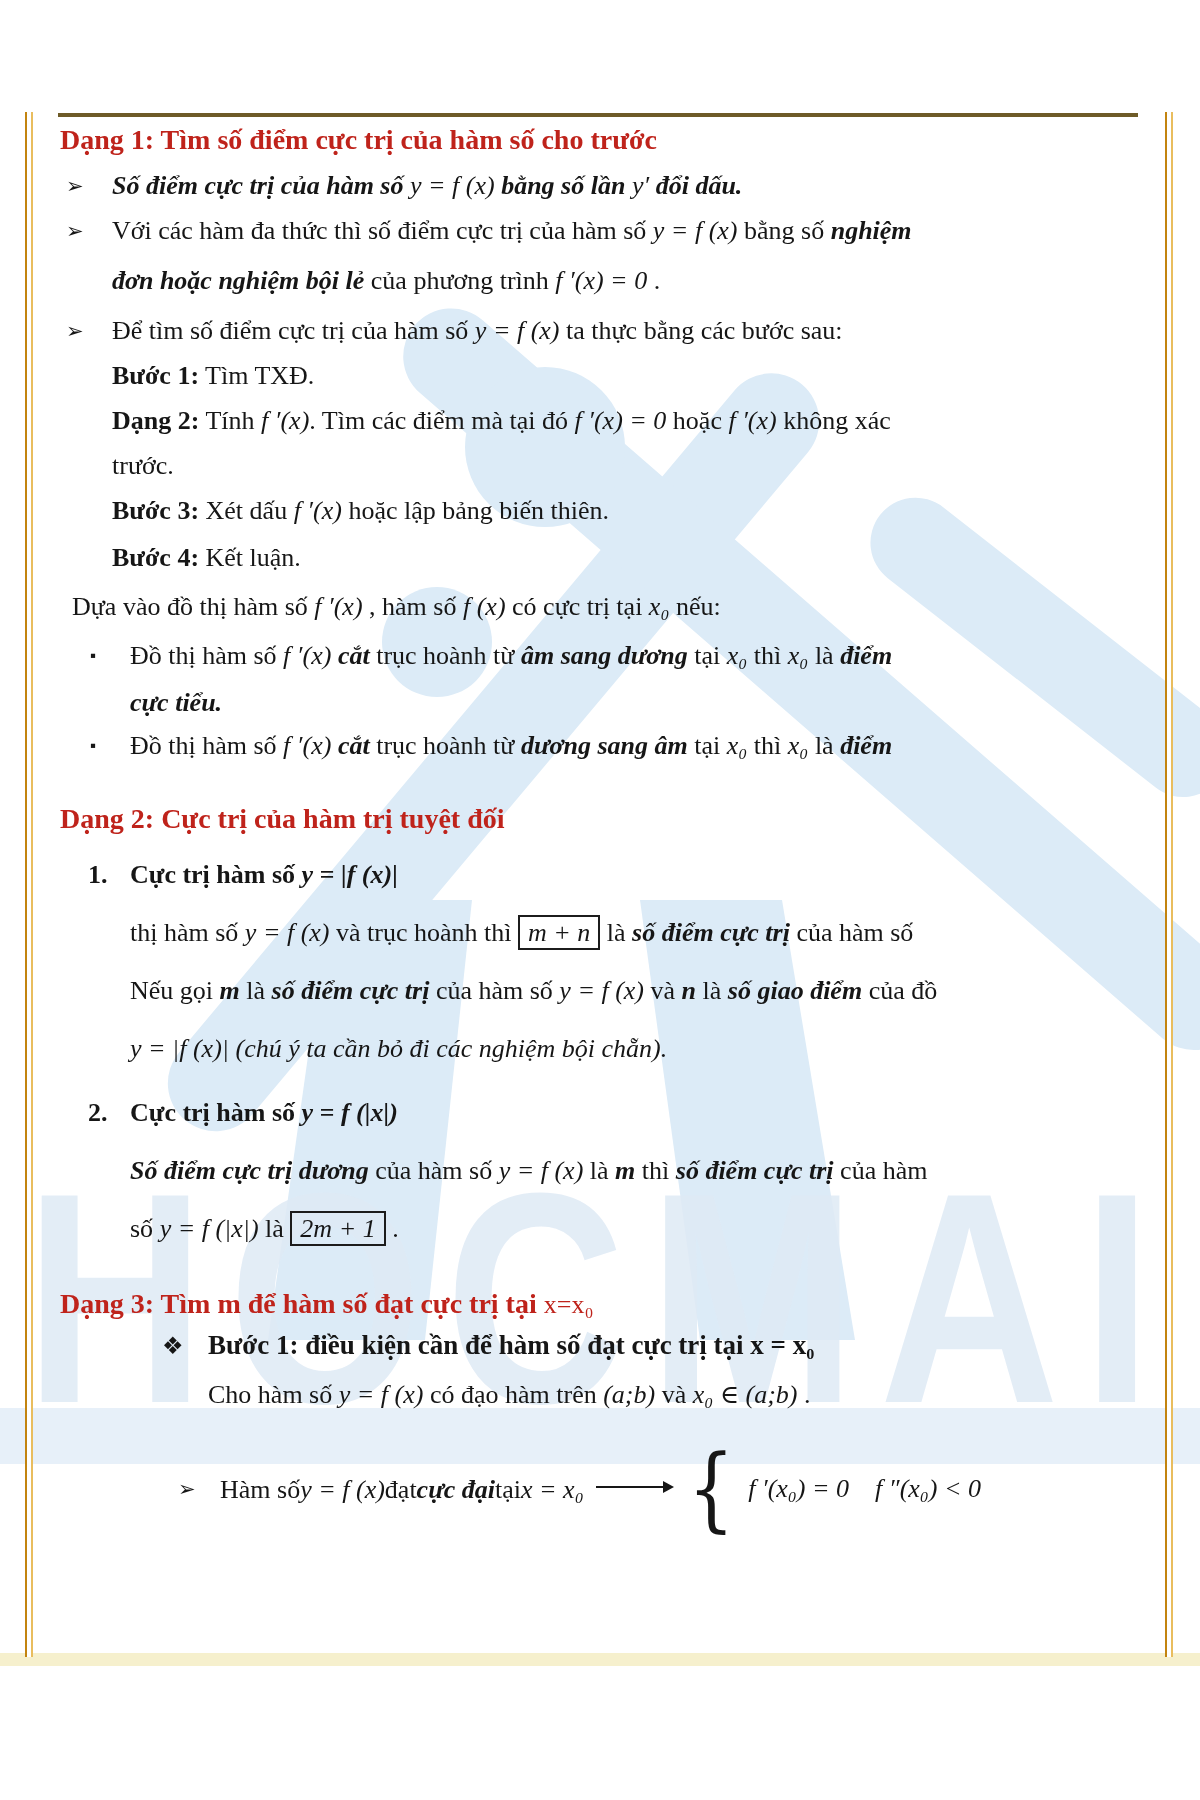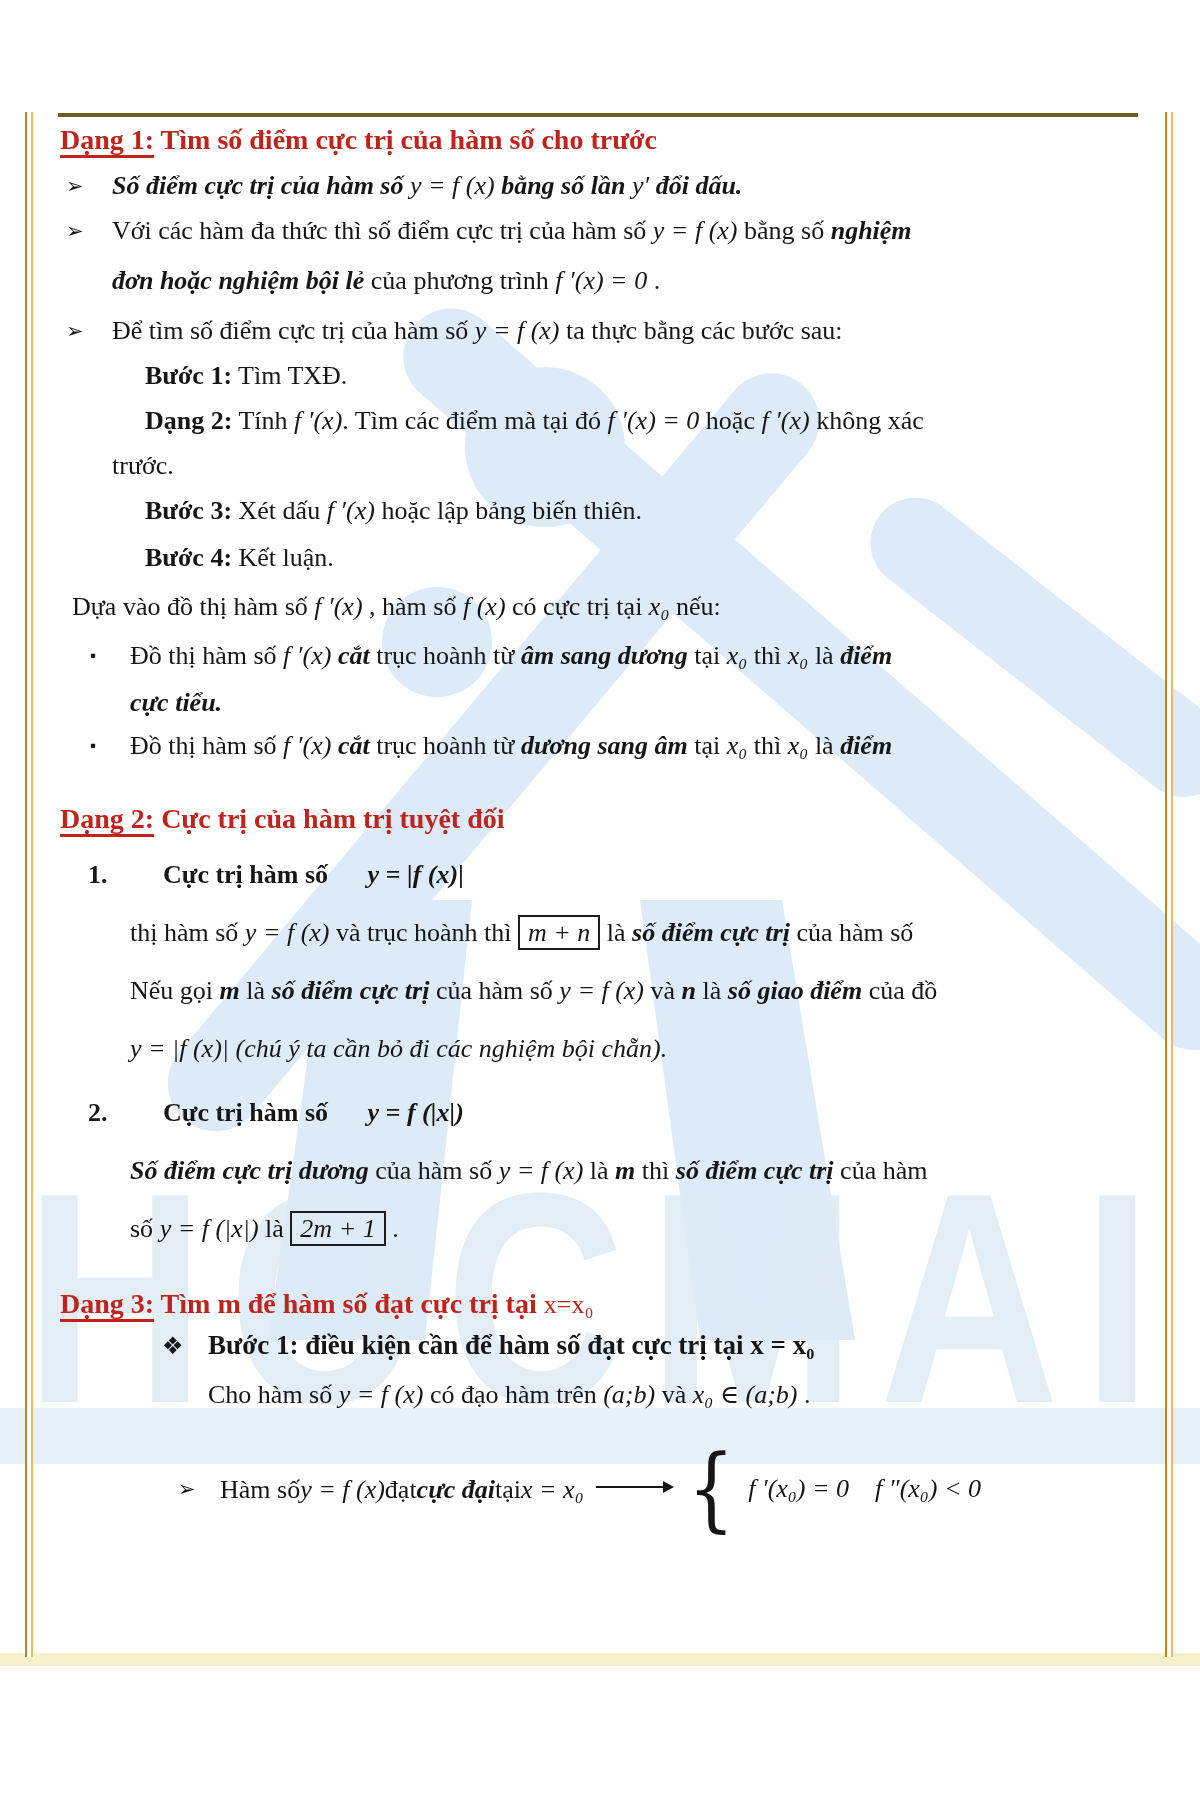--- a/index.html
+++ b/index.html
@@ -9,41 +9,41 @@
   .toprule{position:absolute;z-index:1;left:58px;top:113px;width:1080px;height:4px;background:#6e5b28;}
   .vline{position:absolute;z-index:1;top:112px;height:1545px;width:4px;
          border-left:2px solid #c3840f;border-right:2px solid #e9bd5e;background:#fff;}
   .vline.left{left:25px;}
   .vline.right{left:1165px;}
   .bstrip{position:absolute;z-index:0;left:0;top:1653px;width:1200px;height:13px;background:#f6f0cd;}
 
   .content{position:absolute;z-index:2;left:60px;top:122px;width:1084px;font-size:26px;}
   .ln{position:relative;white-space:nowrap;height:31px;line-height:31px;margin:0 0 14px 0;}
   .hd{font-size:28px;line-height:36px;height:36px;font-weight:bold;color:#bf231b;}
-  .hd .lbl{text-decoration:underline;text-decoration-thickness:3px;text-underline-offset:6px;text-align:right;}
+  .hd .lbl{text-decoration-thickness:3px;text-underline-offset:6px;text-align:right;}
   .hd .tm{font-weight:normal;font-size:26px;margin-top:36px;}
 
   .arrow{padding-left:52px;}
   .arrow .bullet{position:absolute;left:6px;top:1px;font-size:21px;}
   .steps{padding-left:52px;margin-bottom:14px;}
   .para{padding-left:12px;margin-top:18px;}
   .sq{padding-left:70px;}
   .sq .bullet{position:absolute;left:30px;top:0;font-size:17px;}
   .cont2{padding-left:70px;}
   .num{padding-left:70px;font-weight:bold;}
   .num .no{position:absolute;left:28px;font-weight:bold;}
   .p70{padding-left:70px;}
   .d3step{padding-left:148px;font-weight:bold;font-size:27px;}
   .d3step .bullet{position:absolute;left:102px;top:1px;font-size:24px;font-weight:normal;}
   .d3para{padding-left:148px;}
   .d3arrow{padding-left:160px;height:auto;min-height:126px;display:flex;align-items:center;margin-top:6px;}
   .d3arrow .bullet{position:absolute;left:118px;font-size:21px;}
 
   .m{font-style:italic;}
-  .b{font-weight:bold;margin-left:33px;}
+  .b{font-weight:bold;}
   .i{font-style:italic;}
   .bi{font-weight:bold;font-style:italic;}
   .bx{border:2px solid #1c1c1c;padding:1px 8px;font-style:italic;}
 
   .gap-d2{margin-top:40px;}
   .gap-d3{margin-top:42px;}
   .mb8{margin-bottom:8px;}  .mb12{margin-bottom:12px;}
   .mb16{margin-bottom:16px;} .mb18{margin-bottom:18px;}
   .mb19{margin-bottom:19px;}
   .mb22{margin-bottom:22px;}

